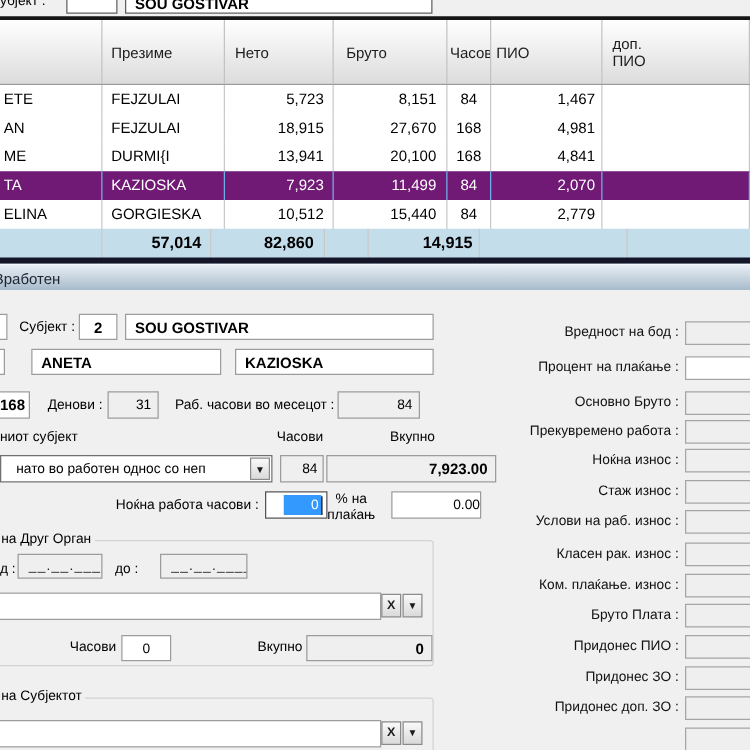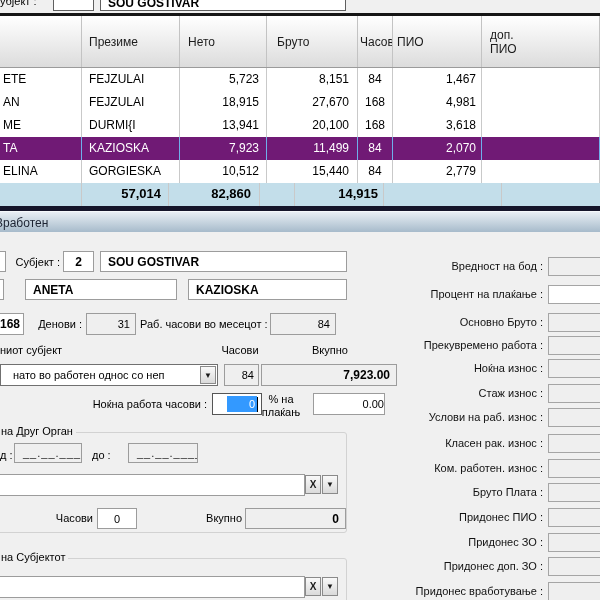--- a/index.html
+++ b/index.html
@@ -98,21 +98,21 @@
     <div class="tc c4">168</div>
     <div class="tc c5">4,981</div>
     <div class="tc c6"></div>
   </div>
   <div class="trow drow" style="top:114px">
     <div class="tc c0">ME</div>
     <div class="tc c1">DURMI{I</div>
     <div class="tc c2">13,941</div>
     <div class="tc c3">20,100</div>
     <div class="tc c4">168</div>
-    <div class="tc c5">3,618</div>
+    <div class="tc c5">4,841</div>
     <div class="tc c6"></div>
   </div>
   <div class="trow drow sel" style="top:137px">
     <div class="tc c0">TA</div>
     <div class="tc c1">KAZIOSKA</div>
     <div class="tc c2">7,923</div>
     <div class="tc c3">11,499</div>
     <div class="tc c4">84</div>
     <div class="tc c5">2,070</div>
     <div class="tc c6"></div>
@@ -154,21 +154,21 @@
     <span>ANETA</span>
   </div>
   <div class="fld b" style="left:188px;top:279px;width:159px;height:21px;padding-left:7px">
     <span>KAZIOSKA</span>
   </div>
 
   <div class="fld b r" style="left:-26px;top:313px;width:50px;height:22px;padding-right:3px">
     <span>168</span>
   </div>
   <span class="lbl" style="left:28px;top:318px;width:54px;text-align:right">Денови :</span>
-  <div class="fld g r" style="left:86px;top:313px;width:50px;height:22px;padding-right:5px">
+  <div class="fld g r" style="left:86px;top:313px;width:41px;height:22px;padding-right:5px">
     <span>31</span>
   </div>
   <span class="lbl" style="left:140px;top:318px;width:125px;text-align:right">Раб. часови во месецот :</span>
   <div class="fld g r" style="left:270px;top:313px;width:66px;height:22px;padding-right:5px">
     <span>84</span>
   </div>
 
   <span class="lbl" style="left:0;top:344px">ниот субјект</span>
   <span class="lbl" style="left:212px;top:344px;width:56px;text-align:center">Часови</span>
   <span class="lbl" style="left:302px;top:344px;width:56px;text-align:center">Вкупно</span>
@@ -246,26 +246,25 @@
   <span class="rlbl" style="top:339px">Прекувремено работа :</span>
   <div class="rfld" style="top:336px"></div>
   <span class="rlbl" style="top:362px">Ноќна износ :</span>
   <div class="rfld" style="top:359px"></div>
   <span class="rlbl" style="top:387px">Стаж износ :</span>
   <div class="rfld" style="top:384px"></div>
   <span class="rlbl" style="top:411px">Услови на раб. износ :</span>
   <div class="rfld" style="top:408px"></div>
   <span class="rlbl" style="top:437px">Класен рак. износ :</span>
   <div class="rfld" style="top:434px"></div>
-  <span class="rlbl" style="top:462px">Ком. работен. износ :</span>
+  <span class="rlbl" style="top:462px">Ком. плаќање. износ :</span>
   <div class="rfld" style="top:459px"></div>
   <span class="rlbl" style="top:486px">Бруто Плата :</span>
   <div class="rfld" style="top:483px"></div>
   <span class="rlbl" style="top:511px">Придонес ПИО :</span>
   <div class="rfld" style="top:508px"></div>
   <span class="rlbl" style="top:536px">Придонес ЗО :</span>
   <div class="rfld" style="top:533px"></div>
   <span class="rlbl" style="top:560px">Придонес доп. ЗО :</span>
   <div class="rfld" style="top:557px"></div>
-  <span class="rlbl" style="top:585px">Придонес вработување :</span>
   <div class="rfld" style="top:582px"></div>
 
 </div>
 
 </body></html>

